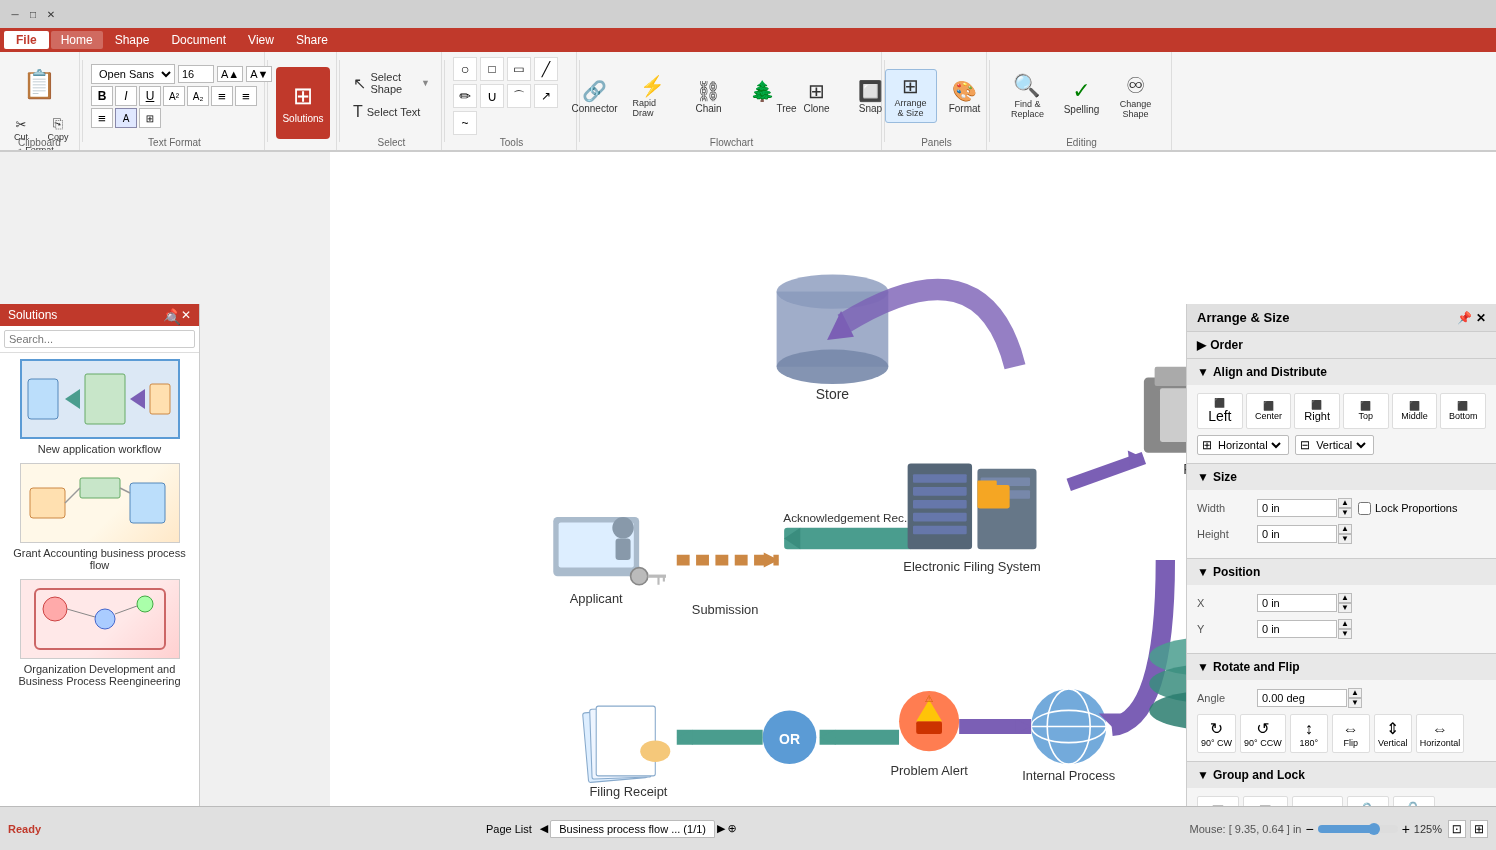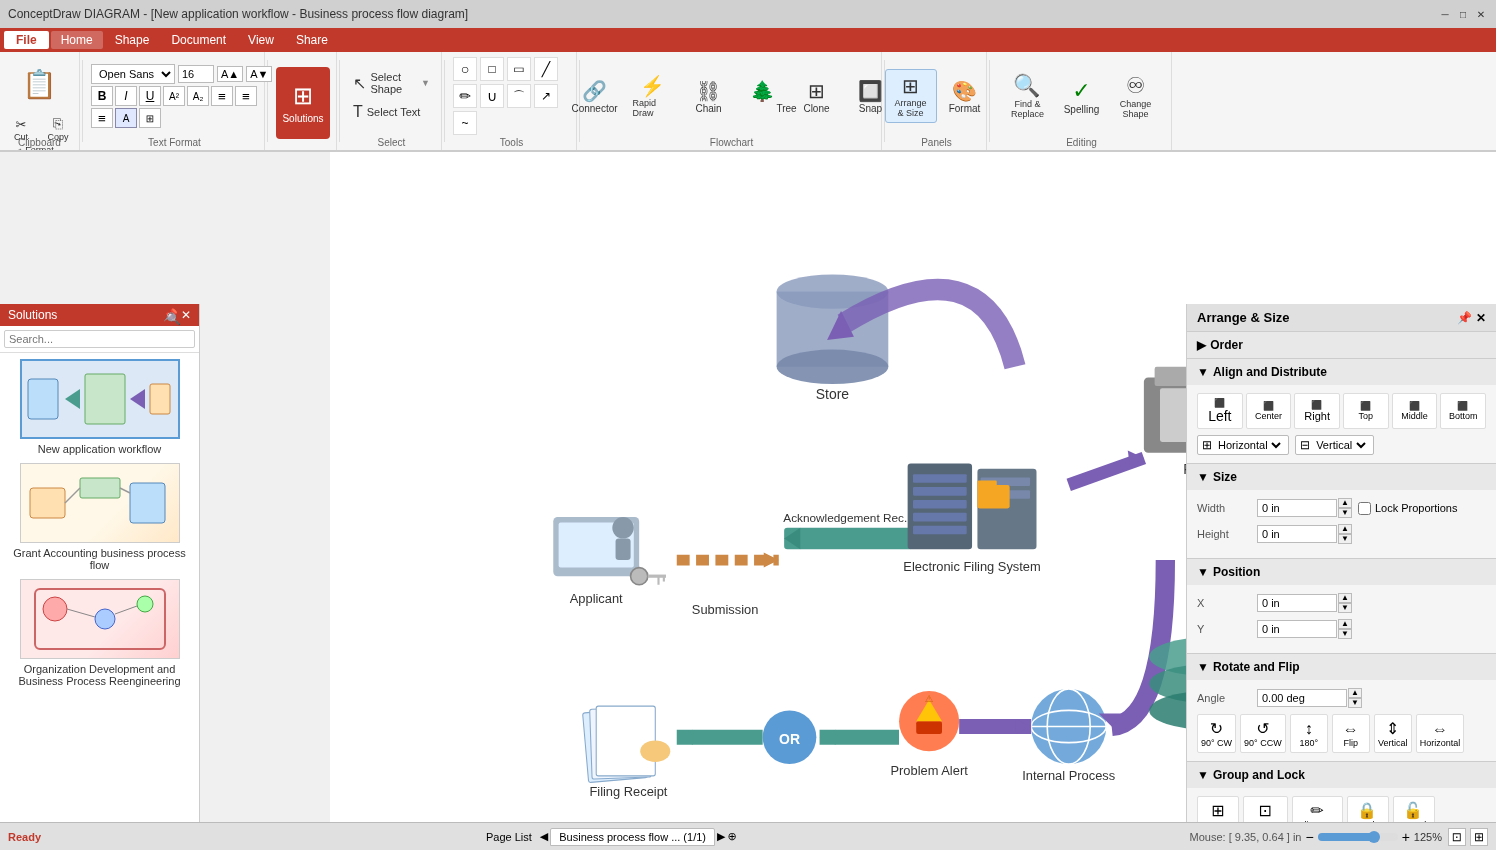--- a/index.html
+++ b/index.html
@@ -299,21 +299,21 @@
       min-width: 42px;
       border-radius: 2px;
     }
 
     
     #status-bar {
       position: absolute;
       bottom: 0;
       left: 0;
       right: 0;
-      height: 28px;
+      height: 44px;
       background: #e0e0e0;
       border-top: 1px solid #bbb;
       display: flex;
       align-items: center;
       justify-content: space-between;
       padding: 0 8px;
       font-size: 11px;
     }
     #page-tabs {
       display: flex;
@@ -399,21 +399,20 @@
     .arr-left { width: 50px; height: 20px; background: #7b5fb5; clip-path: polygon(100% 30%, 30% 30%, 30% 0%, 0% 50%, 30% 100%, 30% 70%, 100% 70%); }
     .arr-up { width: 20px; height: 50px; background: #5b9bd5; clip-path: polygon(30% 100%, 30% 30%, 0% 30%, 50% 0%, 100% 30%, 70% 30%, 70% 100%); }
     .arr-down { width: 20px; height: 50px; background: #555; clip-path: polygon(30% 0%, 30% 70%, 0% 70%, 50% 100%, 100% 70%, 70% 70%, 70% 0%); }
 
     .library-item.selected .arr-up { background: #5b9bd5; }
   </style>
 </head>
 <body>
 
 <div id="title-bar">
-  <span>ConceptDraw DIAGRAM - [New application workflow - Business process flow diagram]</span>
   <div id="title-bar-controls">
     <span>─</span>
     <span>□</span>
     <span>✕</span>
   </div>
 </div>
 
 <div id="menu-bar" style="height:24px; background:#c0392b; display:flex; align-items:center; padding:0 4px; gap:2px;">
   <div style="background:white; color:#c0392b; padding:2px 12px; font-size:12px; font-weight:bold; border-radius:2px;">File</div>
   <div class="menu-item" style="background:rgba(255,255,255,0.25);">Home</div>

